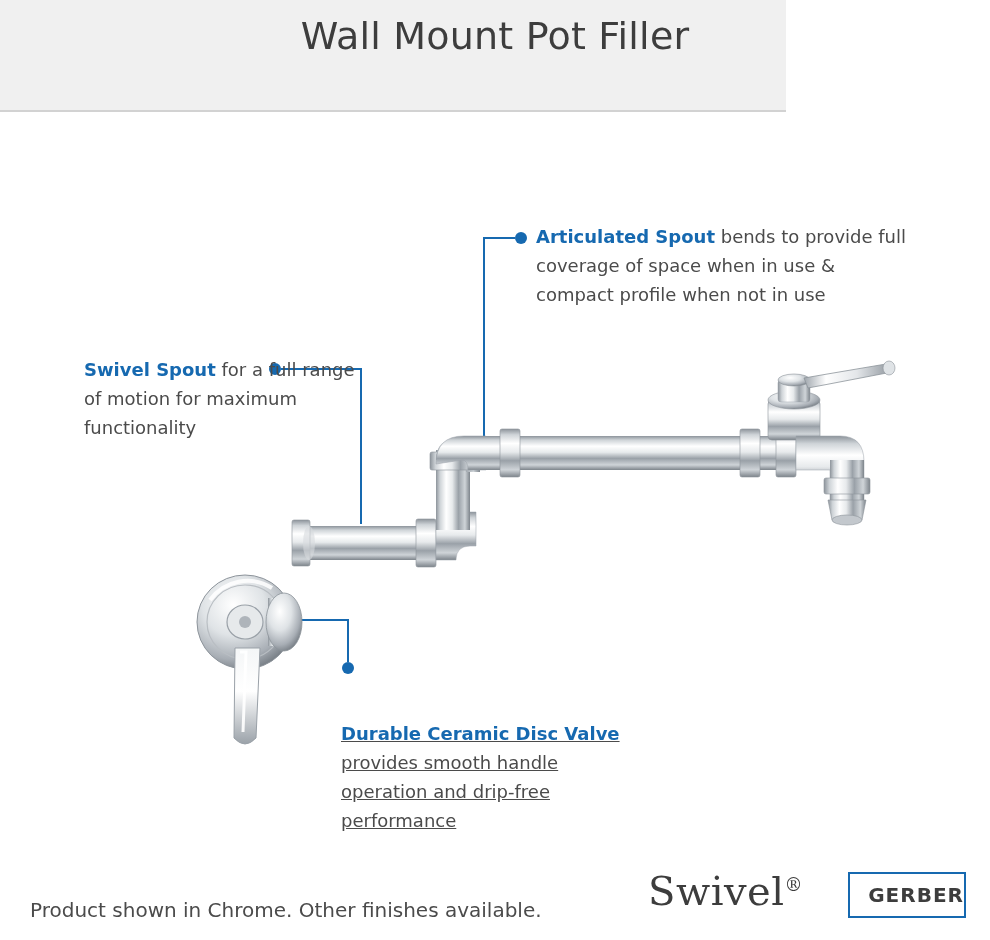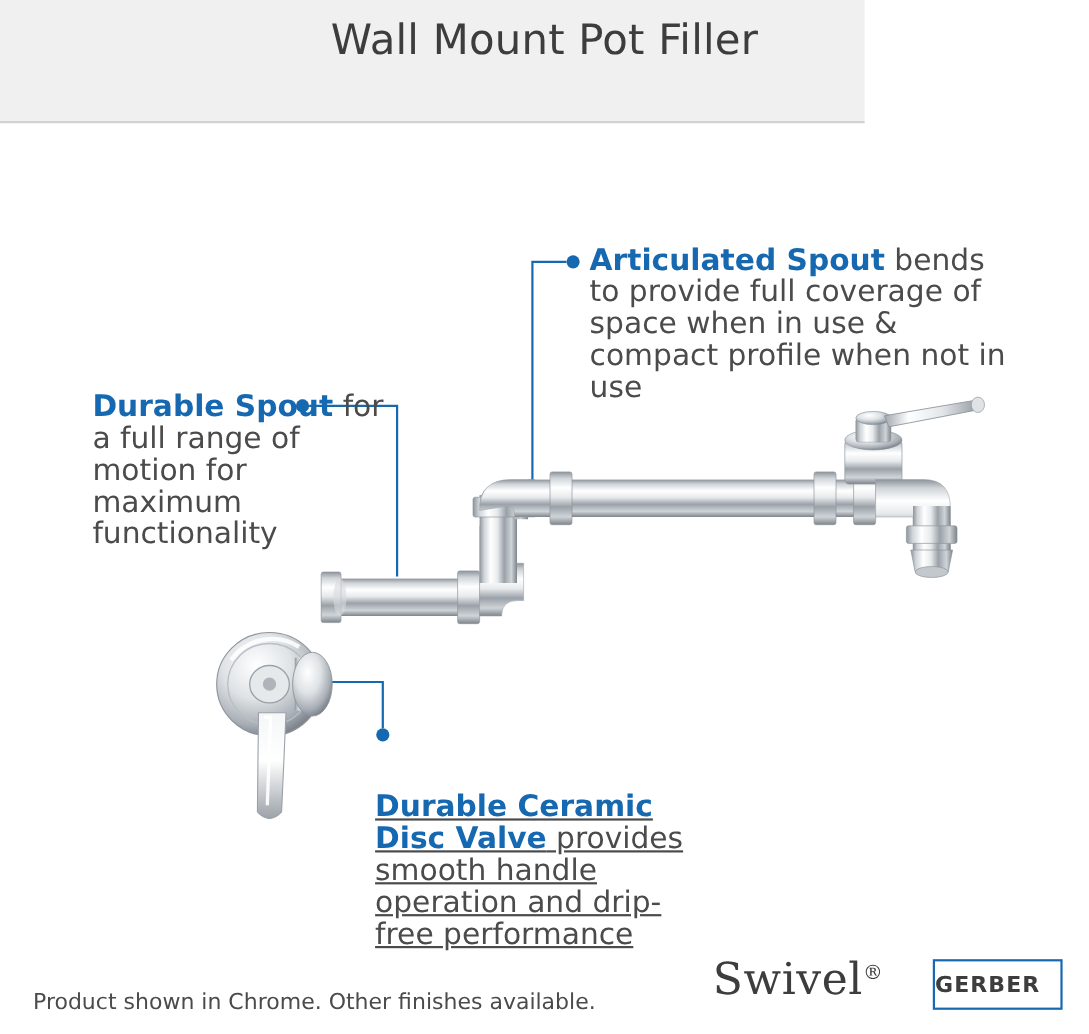--- a/index.html
+++ b/index.html
@@ -43,21 +43,21 @@
     font-size: 38px;
     font-weight: 400;
     color: #3d3d3d;
     letter-spacing: 0.2px;
     font-family: "DejaVu Sans", sans-serif;
   }
 
   
   .callout {
     position: absolute;
-    font-size: 27px;
+    font-size: 18px;
     line-height: 29px;
     color: #4b4b4b;
     font-family: "DejaVu Sans", sans-serif;
   }
   .callout .hl {
     color: #1669b0;
     font-weight: bold;
   }
 
   #callout-articulated {
@@ -120,21 +120,21 @@
   #brand-gerber {
     position: absolute;
     left: 848px;
     top: 872px;
     width: 118px;
     height: 46px;
     border: 2px solid #1669b0;
     box-sizing: border-box;
     display: flex;
     align-items: center;
-    justify-content: flex-start;
+    justify-content: flex-end;
     font-size: 20px;
     font-weight: bold;
     color: #3d3d3d;
     letter-spacing: 1px;
     font-family: "DejaVu Sans", sans-serif;
   }
 </style>
 </head>
 <body>
 
@@ -260,21 +260,21 @@
       <path d="M648 140 L686 140 L682 160 L652 160 Z" fill="url(#pipeV)" stroke="#8d949b" stroke-width="0.6"></path>
       <ellipse cx="667" cy="160" rx="15" ry="5" fill="#c3c8cd" stroke="#8d949b" stroke-width="0.6"></ellipse>
     </g>
   </svg>
 
   <div class="callout" id="callout-articulated">
     <span class="hl">Articulated Spout</span><span> bends to provide full coverage of space when in use &amp; compact profile when not in use</span>
   </div>
 
   <div class="callout" id="callout-swivel">
-    <span class="hl">Durable Spout</span><span> for a full range of motion for maximum functionality</span>
+    <span class="hl">Swivel Spout</span><span> for a full range of motion for maximum functionality</span>
   </div>
 
   <div class="callout" id="callout-valve">
     <span class="hl">Durable Ceramic Disc Valve</span><span> provides smooth handle operation and drip-free performance</span>
   </div>
 
   <div id="footer-note">Product shown in Chrome. Other finishes available.</div>
   <div id="brand-kinzie">
     <span>Swivel</span><span class="reg">®</span>
   </div>

